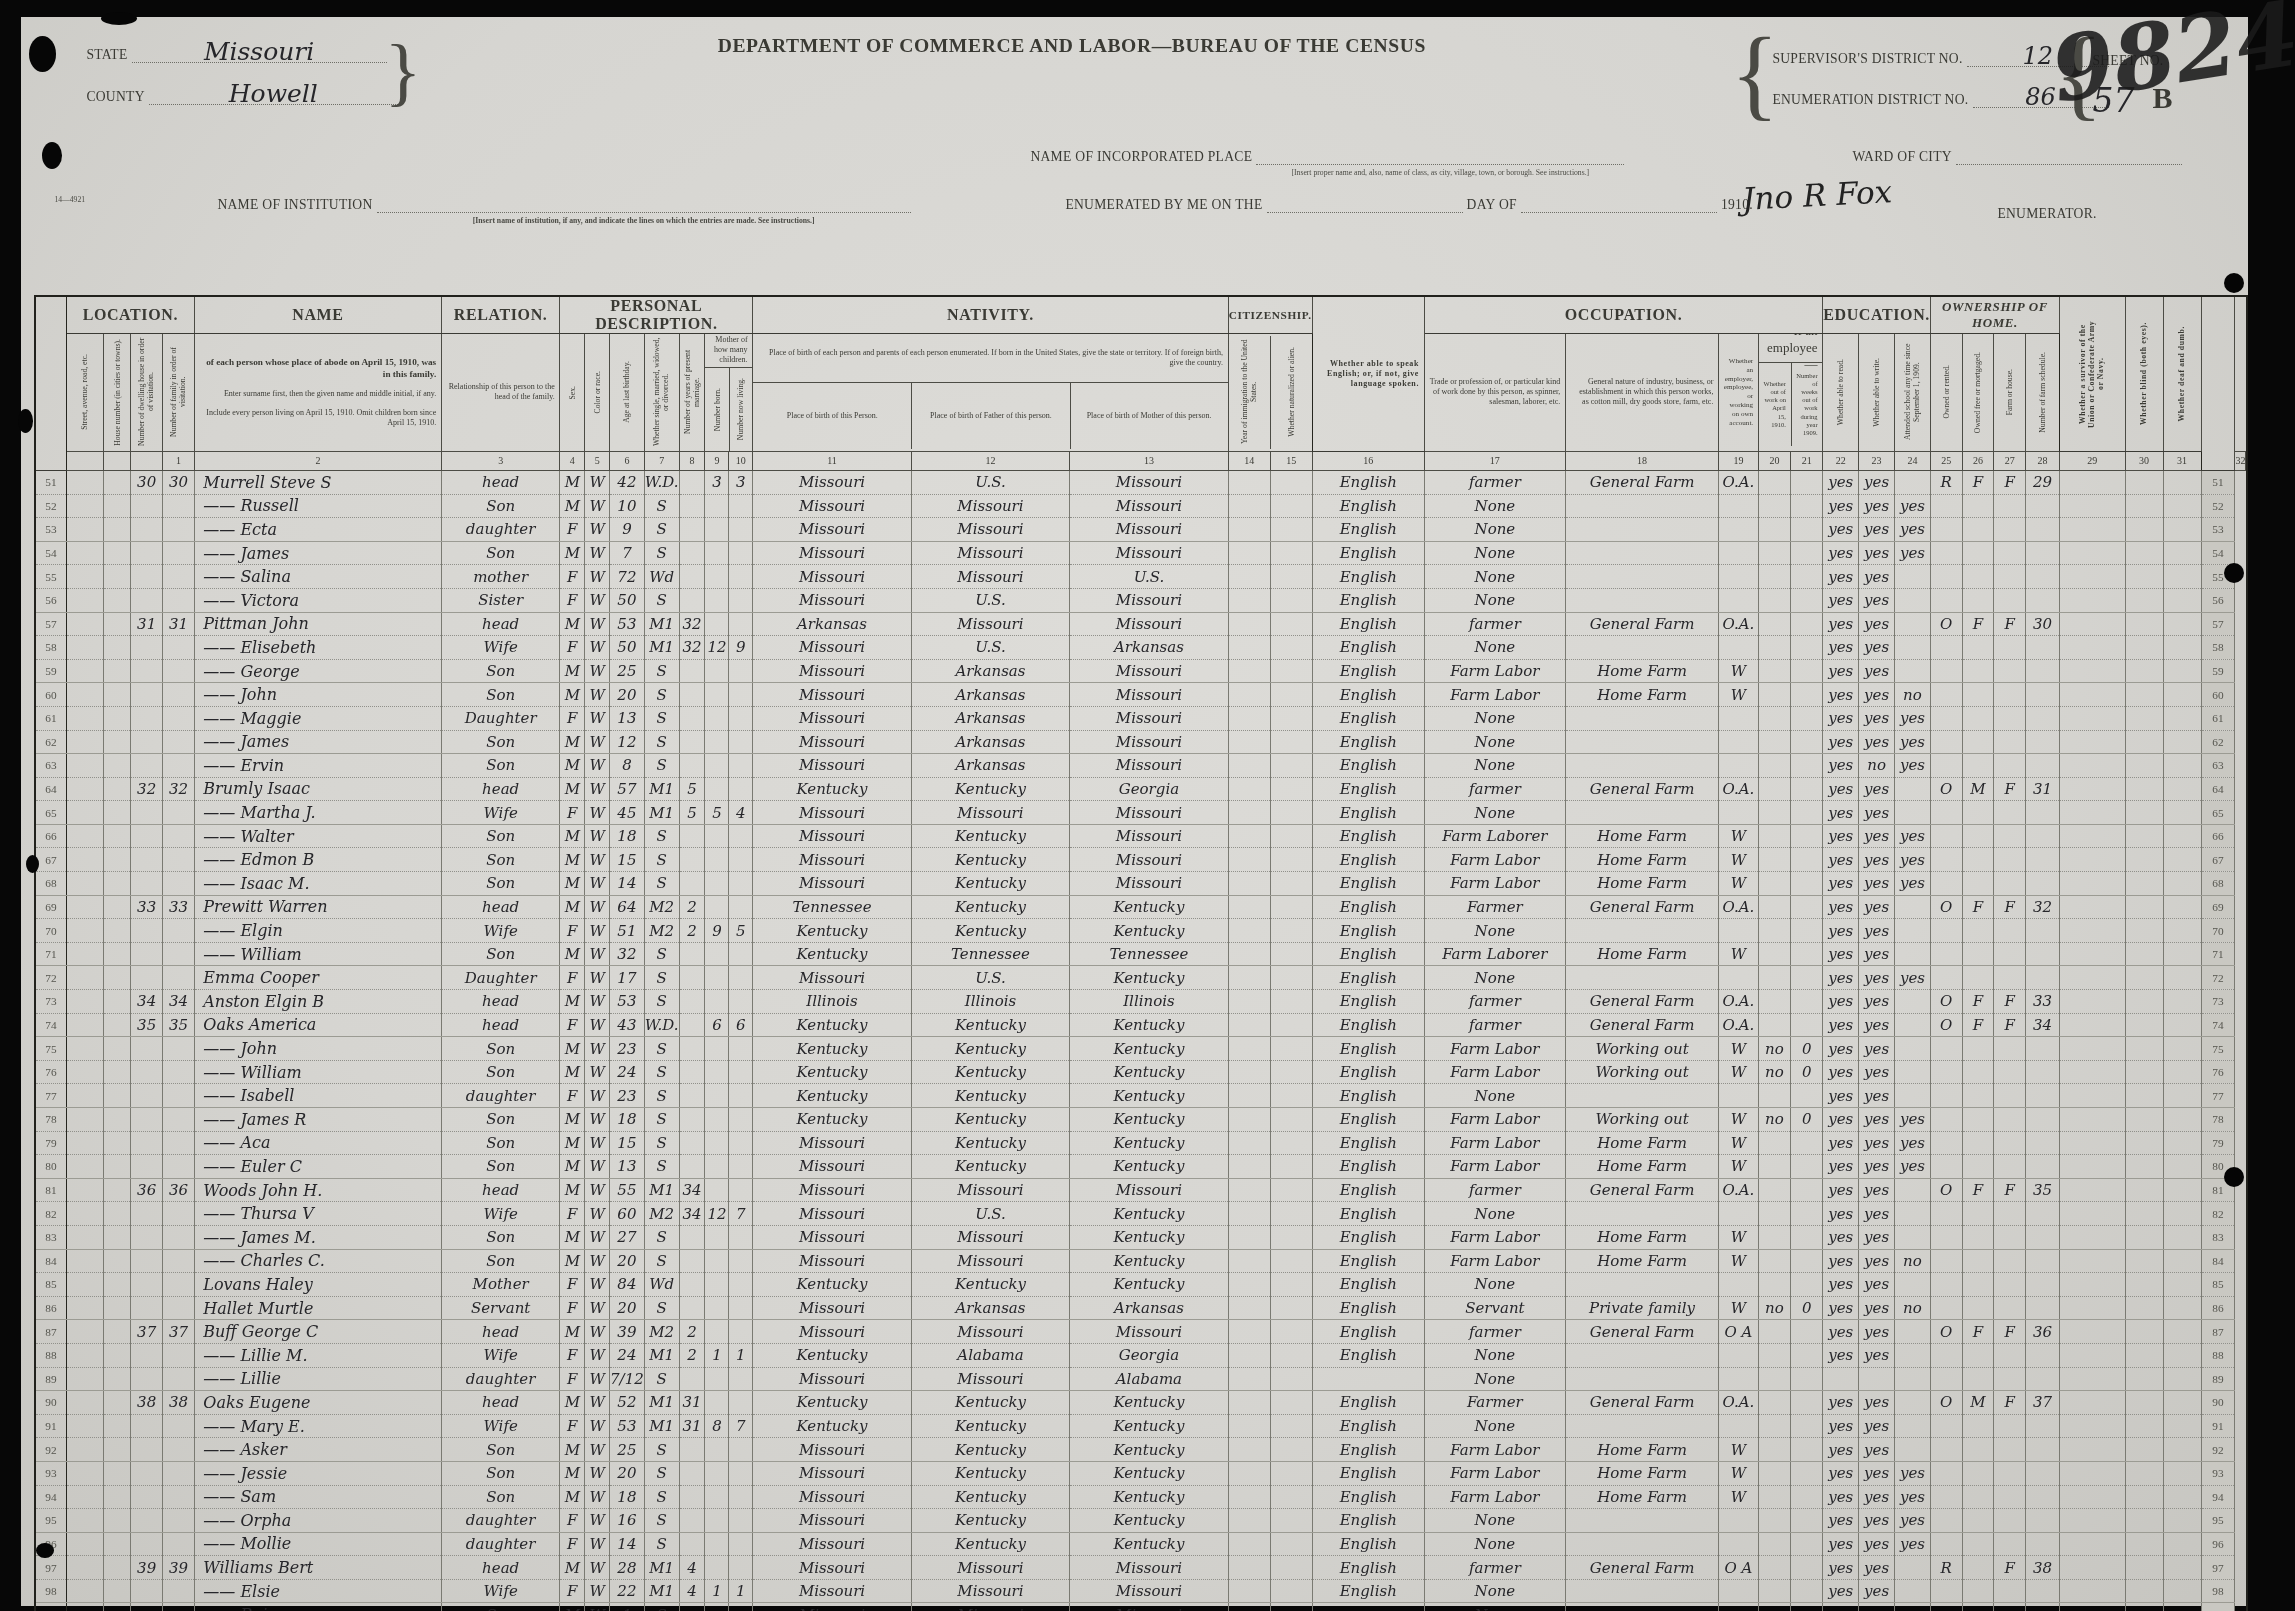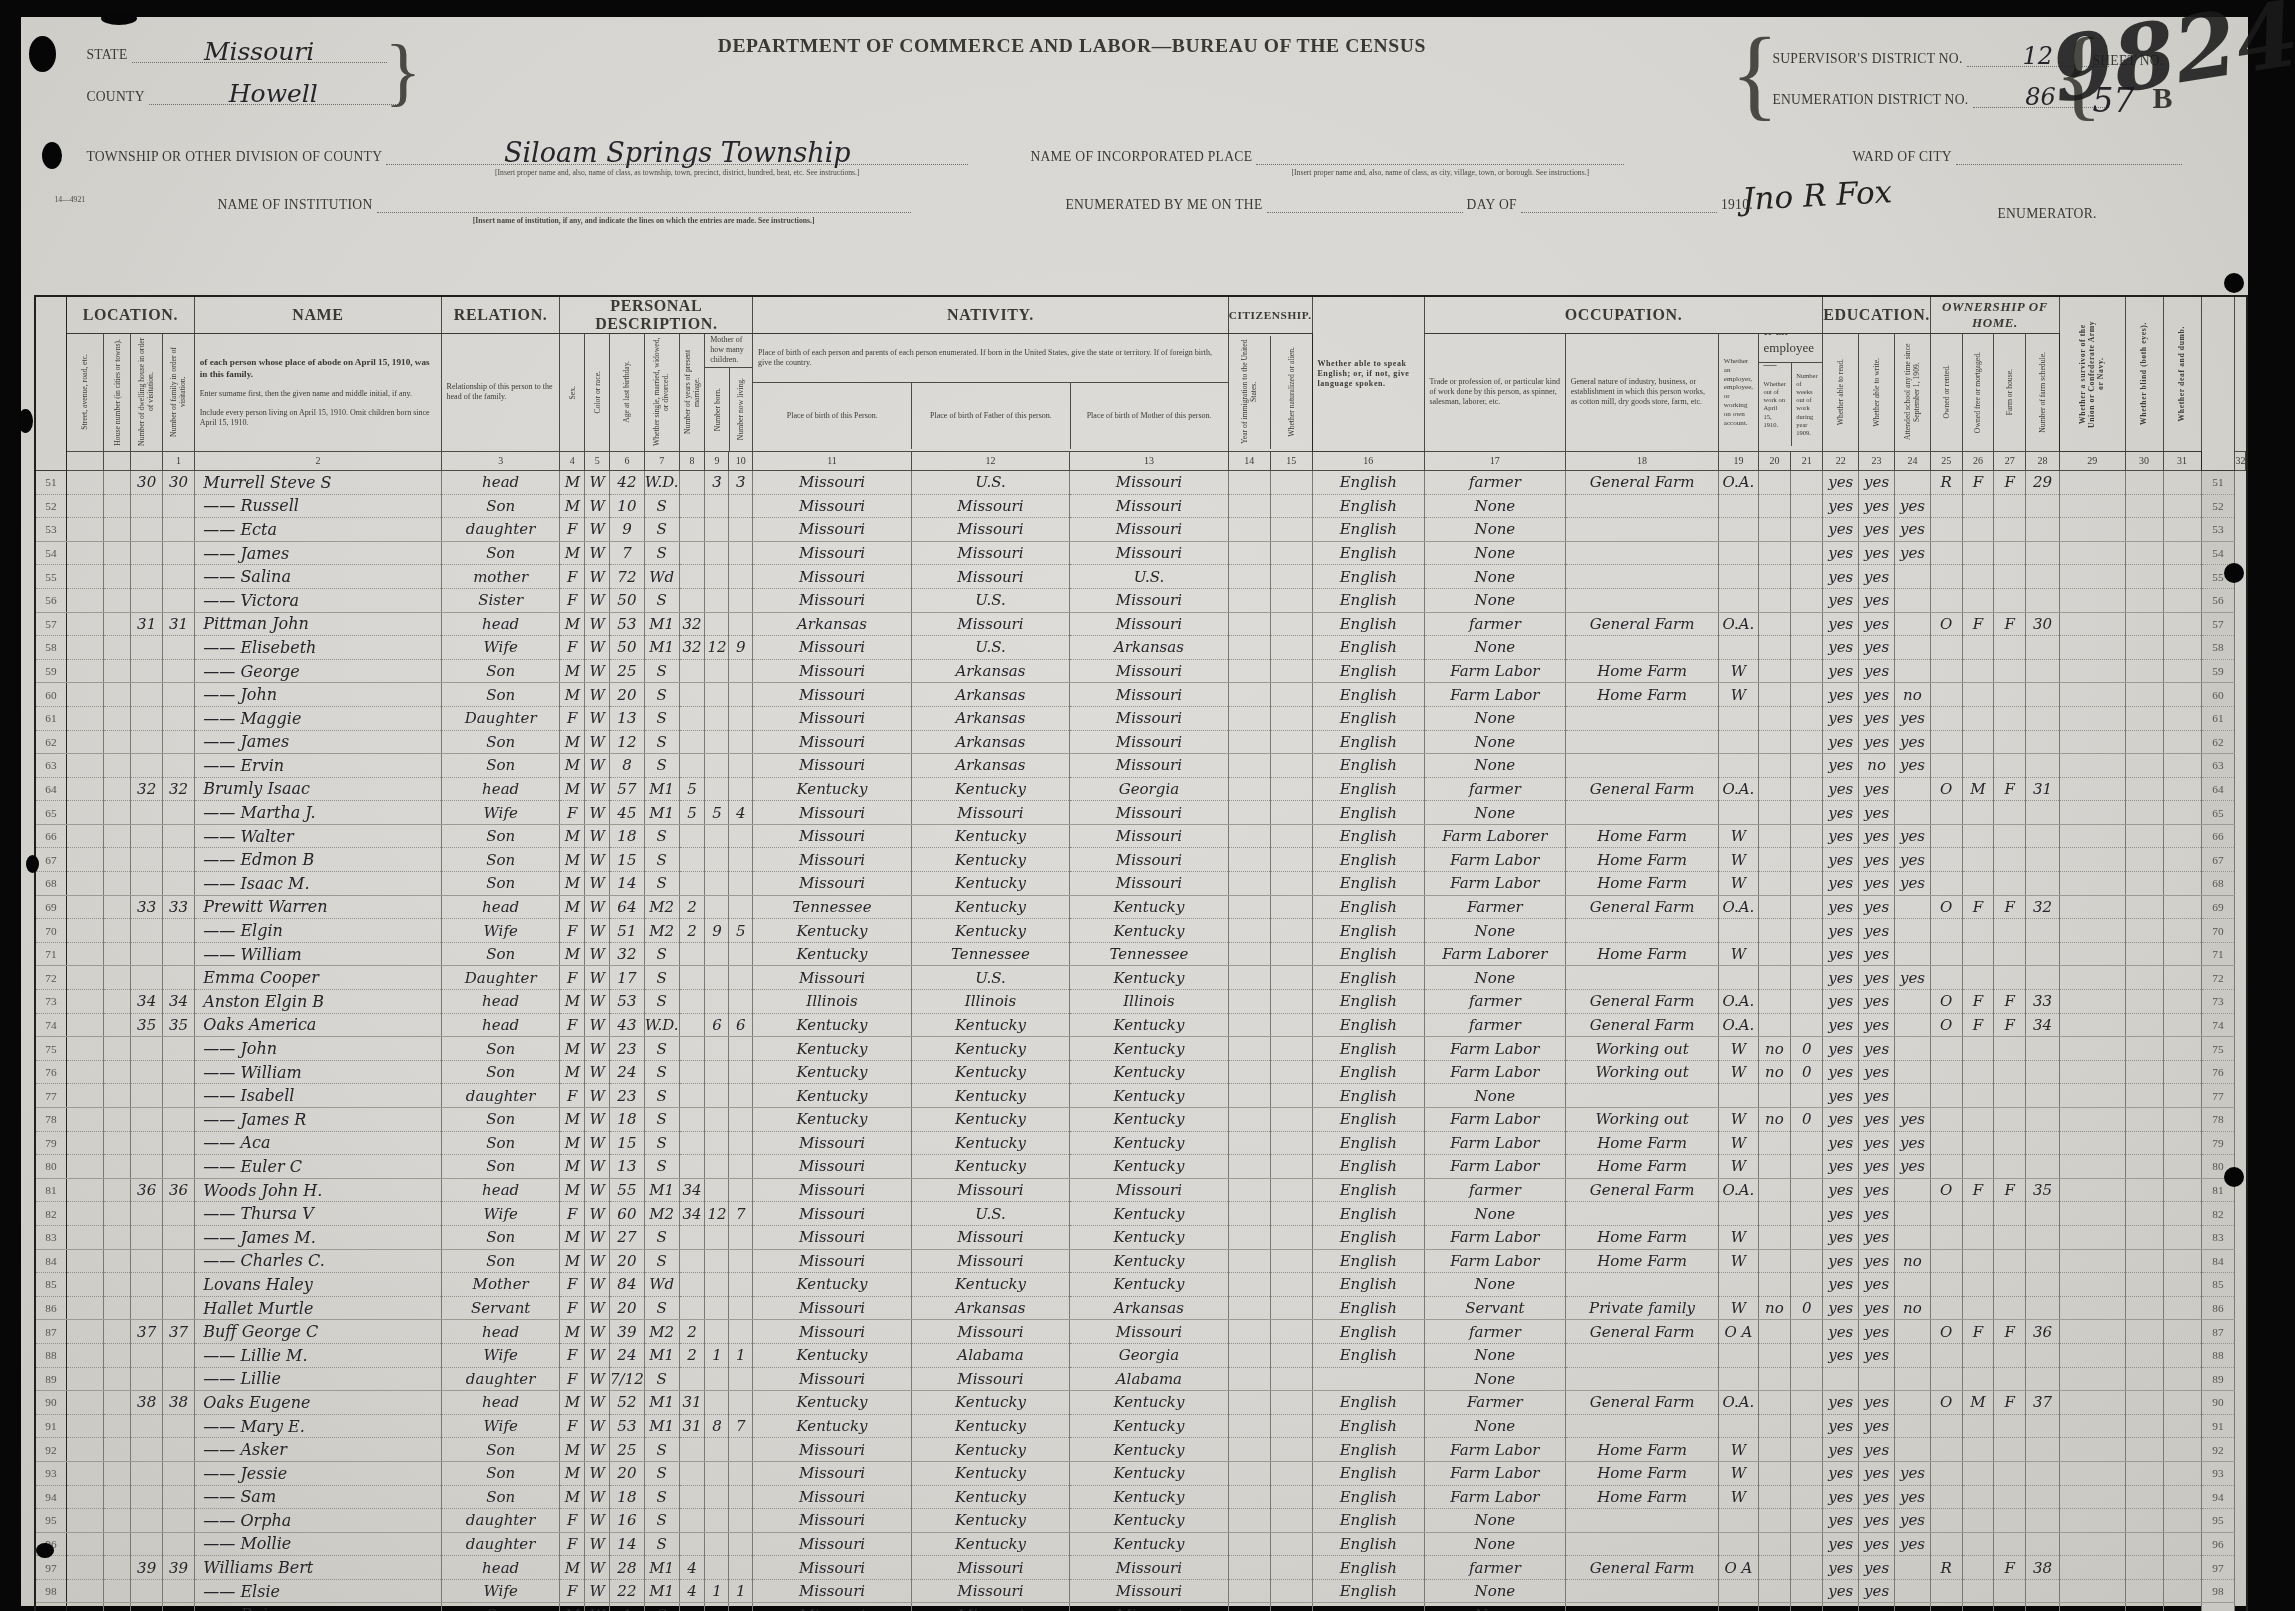--- a/index.html
+++ b/index.html
@@ -30,21 +30,21 @@
   
   .grid-wrap{position:absolute;left:13px;top:278px;}
   table{border-collapse:collapse;table-layout:fixed;border:2.4px solid #21211c;background:transparent;}
   th,td{padding:0;border:0.6px solid #7a7a72;overflow:hidden;}
   thead th{border-color:#4c4c45;font-weight:normal;vertical-align:middle;}
   .group-row th{height:28.5px;font-weight:bold;font-size:16px;letter-spacing:0.6px;border-bottom:1.2px solid #3a3a34;}
   .desc-row th{height:116px;}
   .num-row th{height:18px;font-size:10px;color:#3a3a34;}
   .vert{writing-mode:vertical-rl;transform:rotate(180deg);font-size:7.7px;line-height:1.2;margin:0 auto;
         max-height:112px;color:#3a3a34;text-align:center;}
-  .desc{font-size:8px;line-height:1.25;color:#3a3a34;padding:1.2px 4.7px;text-align:left;}
+  .desc{font-size:8px;line-height:1.25;color:#3a3a34;padding:1.2px 4.7px;text-align:right;}
   .desc-bold{font-weight:bold;font-size:9.2px;line-height:1.3;}
   .split2{display:grid;grid-template-columns:1fr 1fr;height:83px;}
   .split2>div{border-left:0.6px solid #4c4c45;display:flex;align-items:center;justify-content:center;}
   .split2>div:first-child{border-left:none;}
   .split3{display:grid;grid-template-columns:1fr 1fr 1fr;height:66px;border-top:0.6px solid #4c4c45;}
   .split3>div{border-left:0.6px solid #4c4c45;display:flex;align-items:center;justify-content:center;}
   .split3>div:first-child{border-left:none;}
   .mini-top{height:26px;display:flex;align-items:center;justify-content:center;border-bottom:0.6px solid #4c4c45;}
 
   tbody td{height:22.6px;border-top:none;border-bottom:0.6px dotted #90908a;}
@@ -78,27 +78,20 @@
           <span class="hw hw-over" style="font-size:25px;">Howell</span>
         </span>
       </div>
 
       <div class="abs brace" style="left:363px;top:16.6px;">}</div>
 
       <div class="center-block" style="top:18px;">
         <div class="dept">DEPARTMENT OF COMMERCE AND LABOR—BUREAU OF THE CENSUS</div>
       </div>
 
-      <div class="abs" style="left:65px;top:129px;">
-        <span class="lbl small-lbl">TOWNSHIP OR OTHER DIVISION OF COUNTY</span>
-        <span class="blank" style="width:582px;">
-          <span class="hw hw-over" style="font-size:27px;">Siloam Springs Township</span>
-          <span class="tiny" style="position:absolute;left:50%;transform:translateX(-50%);bottom:-13px;">[Insert proper name and, also, name of class, as township, town, precinct, district, hundred, beat, etc.   See instructions.]</span>
-        </span>
-      </div>
 
       <div class="abs" style="left:1009px;top:129px;">
         <span class="lbl small-lbl">NAME OF INCORPORATED PLACE</span>
         <span class="blank" style="width:368px;">
           <span class="tiny" style="position:absolute;left:50%;transform:translateX(-50%);bottom:-13px;">[Insert proper name and, also, name of class, as city, village, town, or borough.   See instructions.]</span>
         </span>
       </div>
 
       <div class="abs" style="left:1831px;top:129px;">
         <span class="lbl small-lbl">WARD OF CITY</span>

